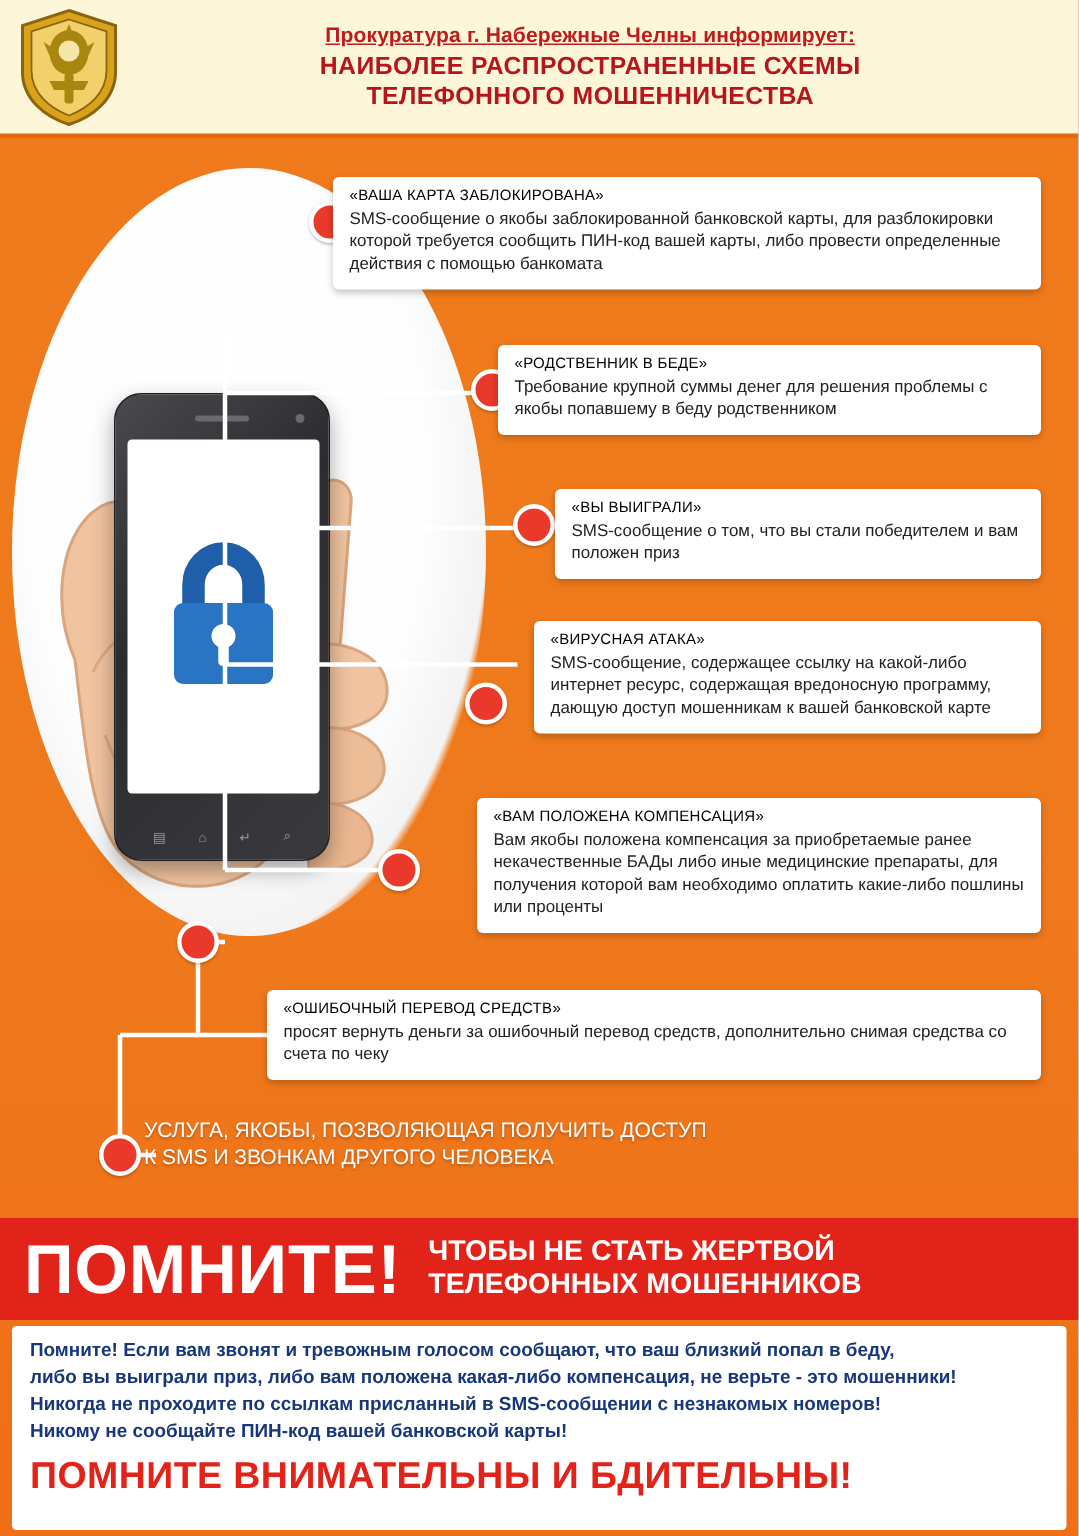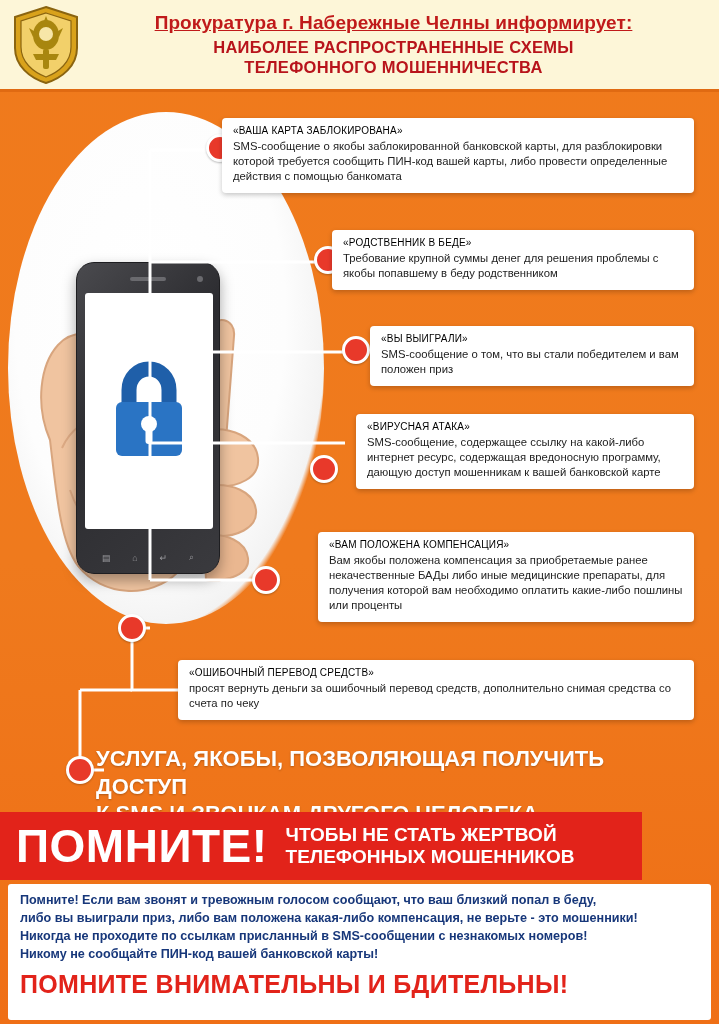--- a/index.html
+++ b/index.html
@@ -26,21 +26,21 @@
   .emblem {
     width: 92px; height: 88px;
     display: flex; align-items: center; justify-content: center;
     flex: 0 0 92px;
   }
   .emblem svg { display:block; }
   .header-text {
     flex: 1; text-align: center; padding-right: 24px;
   }
   .header-line1 {
-    color: #c01a1a; font-weight: bold; font-size: 19px;
+    color: #c01a1a; font-weight: bold; font-size: 14px;
     letter-spacing: .1px; margin-bottom: 4px;
     text-decoration: underline;
   }
   .header-line2 {
     color: #b8141b; font-weight: bold; font-size: 16.5px; line-height: 1.2;
     letter-spacing: .3px;
   }
 
   
   .photo-oval {
@@ -103,27 +103,27 @@
     color: #000000; font-size: 10px; font-weight: normal;
     margin-bottom: 3px; letter-spacing: .2px;
   }
   .card p {
     color: #222; font-size: 11.3px; line-height: 1.32;
   }
 
   
   .banner-item {
     position: absolute; left: 96px; top: 745px; width: 590px;
-    color: #ffffff; font-weight: bold; font-size: 22px; line-height: 1.25;
+    color: #ffffff; font-weight: normal; font-size: 14px; line-height: 1.25;
     text-shadow: 0 1px 2px rgba(0,0,0,.25);
   }
 
   
   .remember {
-    position: absolute; left: 0; top: 812px; width: 642px; height: 68px;
+    position: absolute; left: 0; top: 812px; width: 719px; height: 68px;
     background: #e2231a;
     display: flex; align-items: center;
     padding: 0 16px;
   }
   .remember-big {
     color: #ffffff; font-weight: bold; font-size: 46px;
     letter-spacing: .5px; line-height: 1;
     font-family: "Liberation Sans", sans-serif;
     flex: 0 0 auto; padding-right: 18px;
   }

